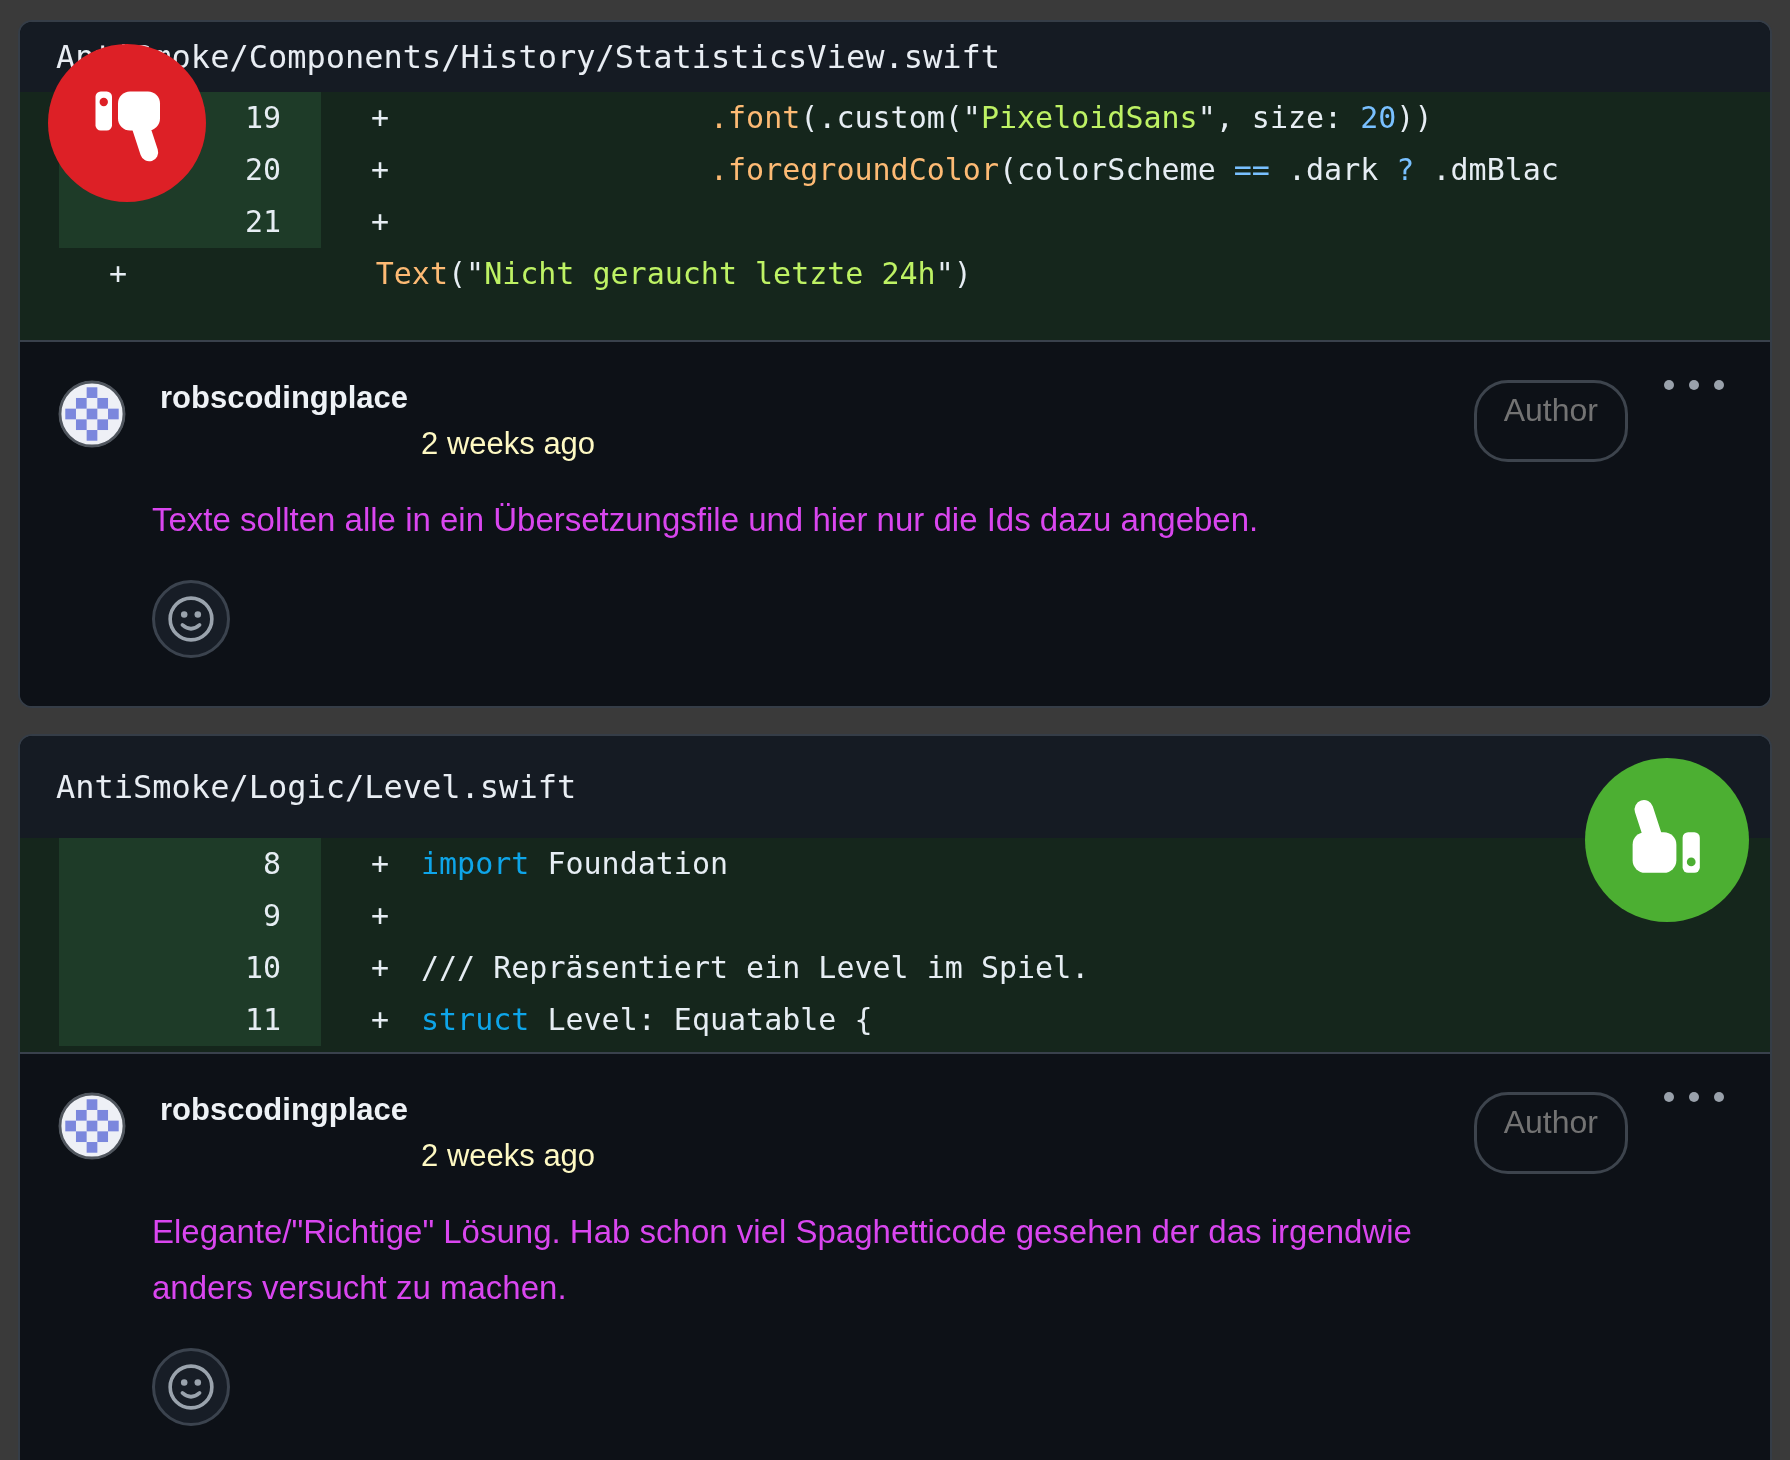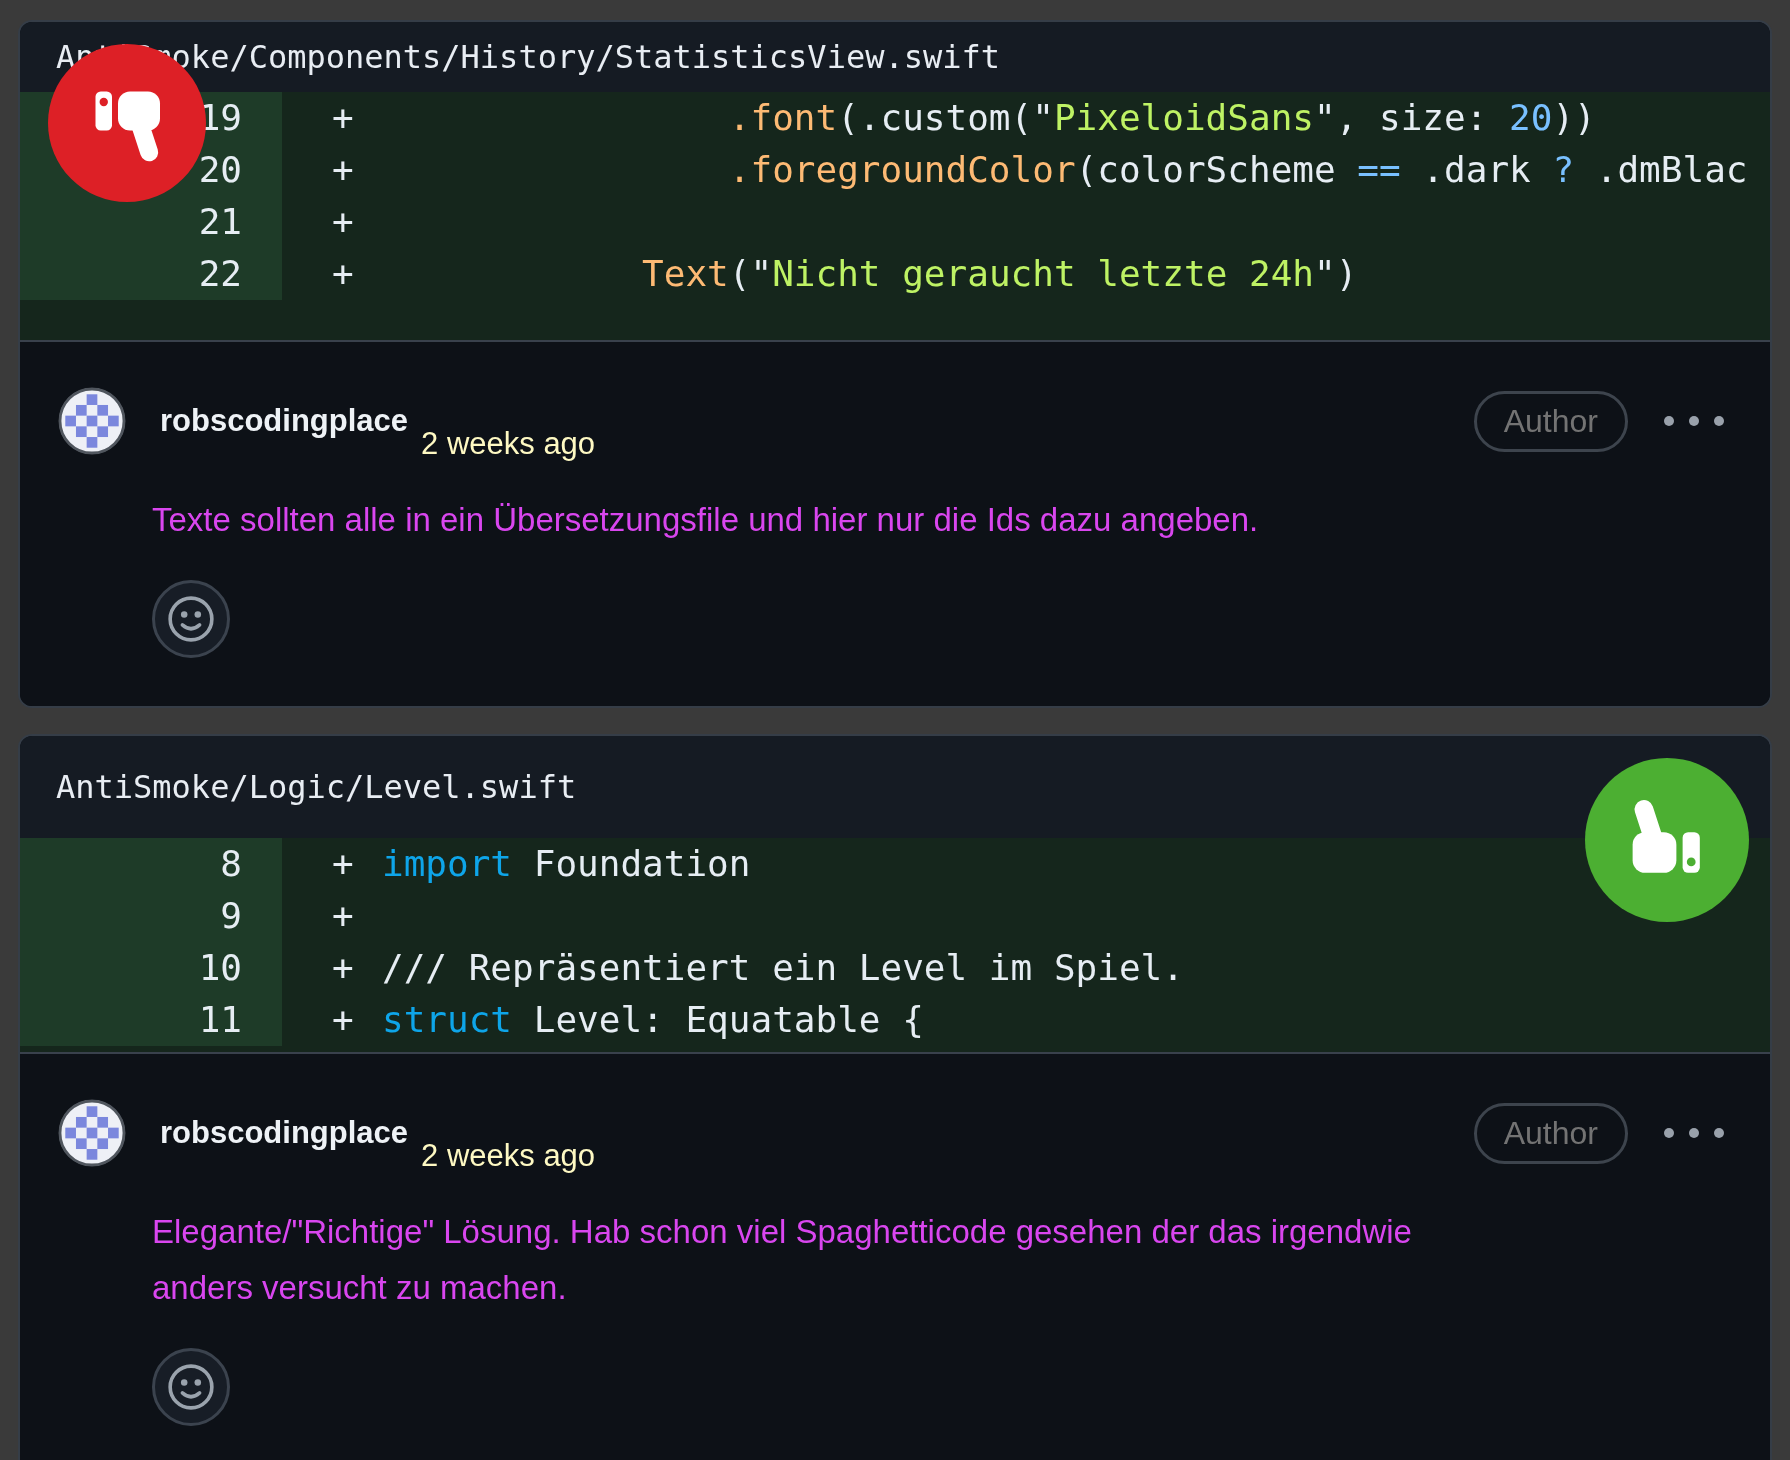--- a/index.html
+++ b/index.html
@@ -22,23 +22,24 @@
     font-family:"DejaVu Sans Mono",monospace;
     font-size:32px;
     color:#e8edf3;
     padding:0 36px;
     display:flex;align-items:center;
   }
   .card-1 .file-header{height:70px;}
   .card-2 .file-header{height:102px;}
   .diff{
     font-family:"DejaVu Sans Mono",monospace;
-    font-size:36px;
+    font-size:30px;
     background:#15261c;
     border-bottom:2px solid #39414c;
+    padding-left:39px;
   }
   .card-1 .diff{padding-bottom:40px;}
   .card-2 .diff{padding-bottom:6px;}
   .diff-row{display:flex;height:52px;line-height:52px;}
   .gutter{
     width:262px;min-width:262px;box-sizing:border-box;
     background:#1e3b28;color:#e6edf3;
     text-align:right;padding-right:40px;
   }
   .code{
@@ -47,21 +48,21 @@
   }
   .sign{display:inline-block;width:50px;}
   .tok-plain{color:#e6edf3;}
   .tok-purple{color:#fdba74;}
   .tok-red{color:#0ea5e9;}
   .tok-blue{color:#79c0ff;}
   .tok-string{color:#bef264;}
 
   .comment{padding:38px 40px 48px 38px;background:#0d1117;}
   .card-2 .comment{padding-bottom:46px;}
-  .comment-head{display:flex;align-items:center;}
+  .comment-head{display:flex;}
   .avatar{width:68px;height:68px;border-radius:50%;flex:none;display:block;}
   .c-name{margin-left:34px;font-size:31px;font-weight:700;color:#eef2f6;}
   .c-time{margin-left:13px;font-size:31px;color:#fef9c3;margin-top:46px;}
   .spacer{flex:1;}
   .badge{
     border:3px solid #3d444d;border-radius:34px;
     padding:9px 27px;font-size:32px;color:#737373;background:transparent;
   }
   .kebab{display:flex;gap:15px;margin-left:36px;margin-right:6px;cursor:pointer;}
   .kebab i{width:10px;height:10px;border-radius:50%;background:#99a1ab;display:block;}
@@ -99,21 +100,20 @@
         </div>
         <div class="diff-row">
           <div class="gutter">20</div>
           <div class="code"><span class="sign">+</span><span class="tok-plain">                </span><span class="tok-purple">.foregroundColor</span><span class="tok-plain">(colorScheme </span><span class="tok-blue">==</span><span class="tok-plain"> .dark </span><span class="tok-blue">?</span><span class="tok-plain"> .dmBlac</span></div>
         </div>
         <div class="diff-row">
           <div class="gutter">21</div>
           <div class="code"><span class="sign">+</span></div>
         </div>
         <div class="diff-row">
-          <div class="gutter">22</div>
           <div class="code"><span class="sign">+</span><span class="tok-plain">            </span><span class="tok-purple">Text</span><span class="tok-plain">("</span><span class="tok-string">Nicht geraucht letzte 24h</span><span class="tok-plain">")</span></div>
         </div>
       </div>
     <div class="comment">
       <div class="comment-head">
         <svg class="avatar" viewBox="0 0 70 70">
           <defs>
               <clipPath id="avclip1">
                 <circle cx="35" cy="35" r="33"></circle>
               </clipPath>

